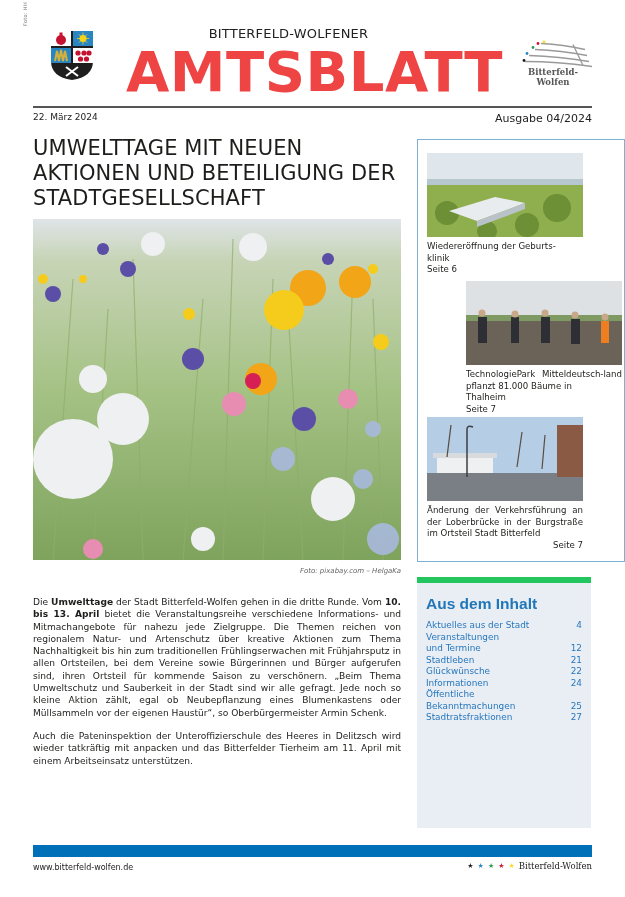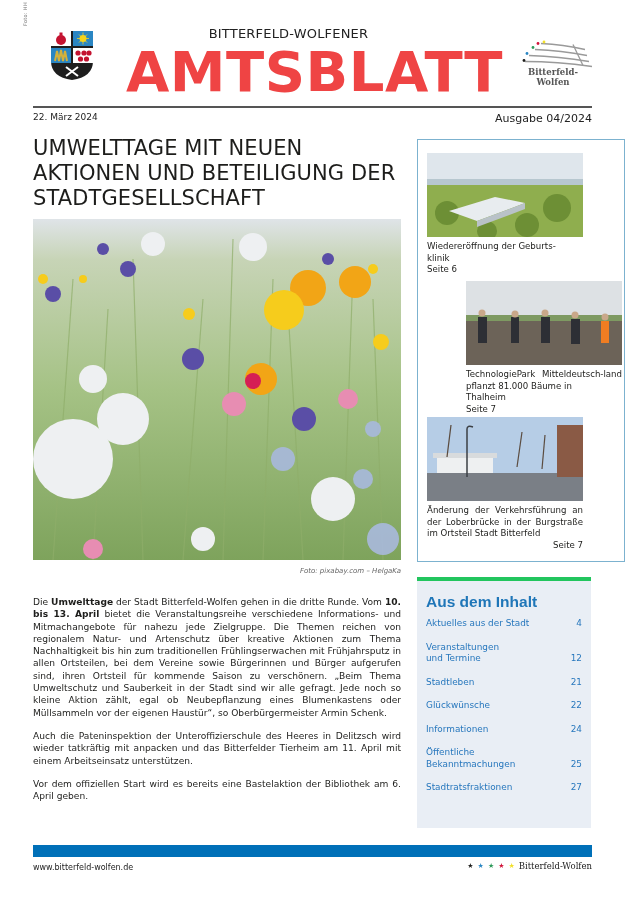--- a/index.html
+++ b/index.html
@@ -19,25 +19,25 @@
   .photo-credit { left: 33px; width: 368px; top: 567px; text-align: right; font-size: 7px; font-style: italic; color: #666; }
   .body-text { left: 33px; top: 588px; width: 368px; font-size: 9.1px; line-height: 12.3px; color: #1d1d1b; text-align: justify; }
   .body-text p { margin: 8px 0 11px 0; }
   .body-text b { font-weight: bold; }
   .teaser-box { left: 417px; top: 139px; width: 208px; height: 423px; border: 1px solid #7cb2cf; box-sizing: border-box; }
   .teaser { position: absolute; left: 9px; width: 156px; }
   .teaser .pic { width: 156px; height: 84px; overflow: hidden; }
   .teaser .cap { font-size: 8.6px; line-height: 11.5px; color: #1d1d1b; margin-top: 4px; text-align: justify; }
   .teaser .cap .page { display: block; text-align: right; }
   .teaser .cap .row { display: flex; justify-content: space-between; flex-direction: column; }
-  .toc { left: 417px; top: 577px; width: 174px; height: 251px; background: #e9eef5; border-top: 4px solid #22c55e; box-sizing: border-box; }
+  .toc { left: 417px; top: 577px; width: 174px; height: 251px; background: #e9eef5; border-top: 6px solid #22c55e; box-sizing: border-box; }
   .toc-title { position: absolute; left: 9px; top: 12px; font-family: "Liberation Sans", sans-serif; font-weight: bold; font-size: 15.5px; color: #1f76b8; }
   .toc-list { position: absolute; left: 9px; top: 37px; width: 156px; list-style: none; margin: 0; padding: 0; }
   .toc-item { display: flex; justify-content: space-between; align-items: flex-end; font-size: 8.9px; line-height: 11.5px; color: #2777bd; cursor: pointer; }
-  .toc-item + .toc-item { margin-top: 12px; }
+  .toc-item + .toc-item { margin-top: 0; }
   .toc-item .lbl { white-space: pre-line; }
   .footer-bar { left: 33px; top: 845px; width: 559px; height: 12px; background: #0070b8; }
   .footer-url { left: 33px; top: 863px; font-size: 8px; color: #222; text-decoration: none; }
   .footer-brand { right: 33px; top: 861px; display: flex; align-items: center; gap: 4px; font-family: "DejaVu Serif", serif; font-size: 8.5px; color: #222; }
   .star { font-size: 7px; }
 </style>
 </head>
 <body>
 
 <div class="abs vert-credit">Foto: HH</div>
@@ -160,21 +160,20 @@
         <circle cx="330" cy="260" r="10"></circle>
         <circle cx="340" cy="210" r="8"></circle>
       </g>
   </svg>
 </div>
 <div class="abs photo-credit">Foto: pixabay.com – HelgaKa</div>
 
 <div class="abs body-text">
   <p><span>Die </span><b>Umwelttage</b><span> der Stadt Bitterfeld-Wolfen gehen in die dritte Runde. Vom </span><b>10. bis 13. April</b><span> bietet die Veranstaltungsreihe verschiedene Informations- und Mitmachangebote für nahezu jede Zielgruppe. Die Themen reichen von regionalem Natur- und Artenschutz über kreative Aktionen zum Thema Nachhaltigkeit bis hin zum traditionellen Frühlingserwachen mit Frühjahrsputz in allen Ortsteilen, bei dem Vereine sowie Bürgerinnen und Bürger aufgerufen sind, ihren Ortsteil für kommende Saison zu verschönern. „Beim Thema Umweltschutz und Sauberkeit in der Stadt sind wir alle gefragt. Jede noch so kleine Aktion zählt, egal ob Neubepflanzung eines Blumenkastens oder Müllsammeln vor der eigenen Haustür“, so Oberbürgermeister Armin Schenk.</span></p>
   <p>Auch die Pateninspektion der Unteroffizierschule des Heeres in Delitzsch wird wieder tatkräftig mit anpacken und das Bitterfelder Tierheim am 11. April mit einem Arbeitseinsatz unterstützen.</p>
-  <p>Vor dem offiziellen Start wird es bereits eine Bastelaktion der Bibliothek am 6. April geben.</p>
 </div>
 
 <div class="abs teaser-box">
   <div class="teaser" style="top:13px;">
     <div class="pic">
       <svg width="156" height="84" viewBox="0 0 156 84">
         <rect width="156" height="28" fill="#dfe6ec"></rect>
         <rect y="26" width="156" height="6" fill="#b7c7cf"></rect>
         <rect y="32" width="156" height="52" fill="#8fae4e"></rect>
         <g fill="#6d8f35">

